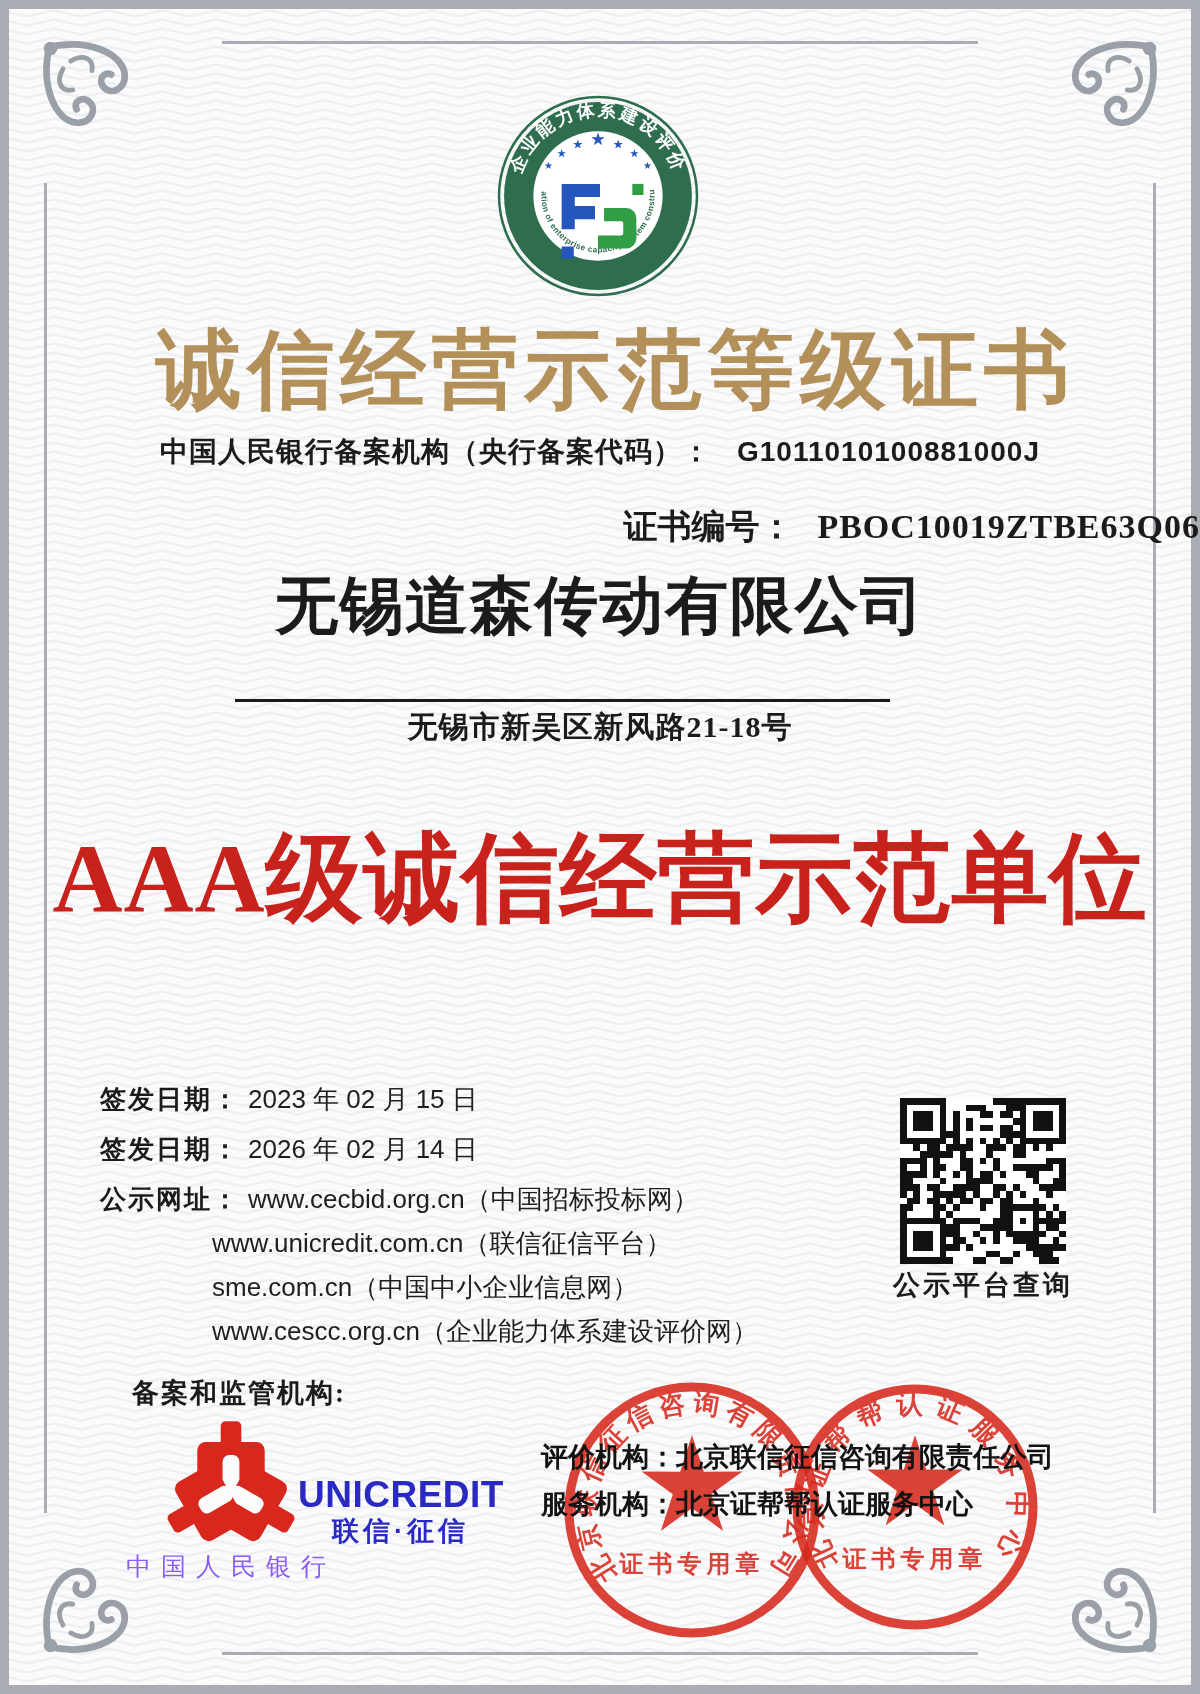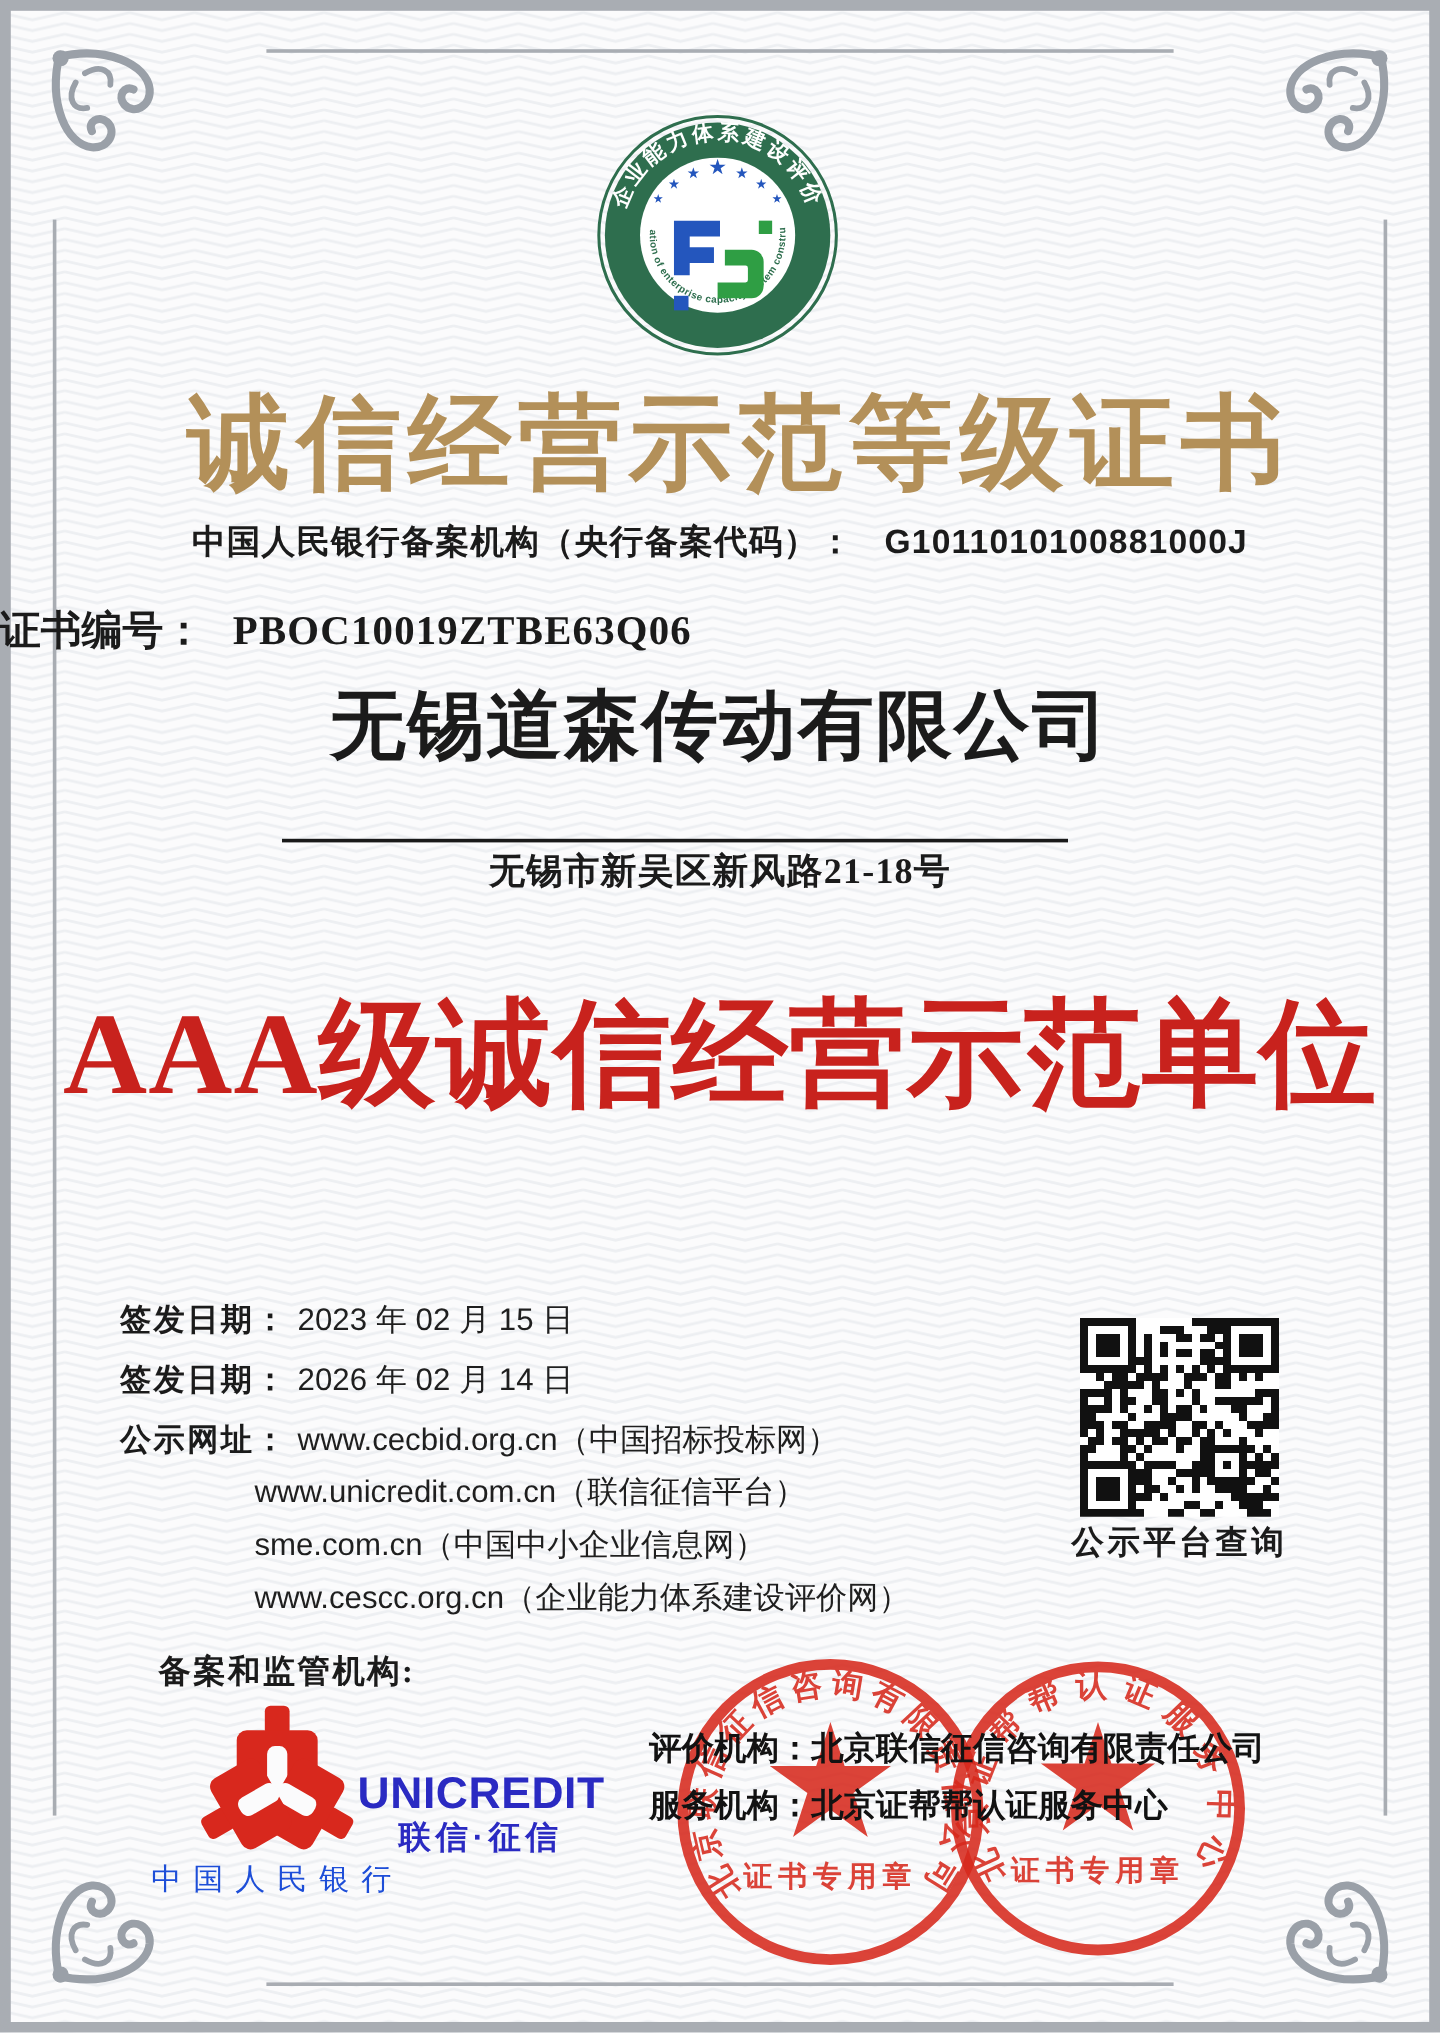--- a/index.html
+++ b/index.html
@@ -16,21 +16,21 @@
   .orn.tl{left:38px;top:36px;}
   .orn.tr{left:1056px;top:36px;transform:scaleX(-1);}
   .orn.bl{left:38px;top:1552px;transform:scaleY(-1);}
   .orn.br{left:1056px;top:1552px;transform:scale(-1,-1);}
   .badge{position:absolute;left:497px;top:95px;width:202px;height:202px;z-index:2;}
   .title{position:absolute;left:0;top:326px;width:100%;text-align:center;z-index:2;
          font-size:86px;font-weight:900;letter-spacing:6px;color:#b39059;line-height:1;white-space:nowrap;padding-left:16px;}
   .regline{position:absolute;left:0;top:438px;width:100%;text-align:center;z-index:2;font-size:28px;line-height:1;}
   .regline .lbl{font-family:"Liberation Serif",serif;font-weight:600;letter-spacing:1px;}
   .regline .code{font-weight:700;margin-left:26px;letter-spacing:1px;}
-  .certline{position:absolute;left:0;top:510px;width:100%;text-align:left;z-index:2;line-height:1;
+  .certline{position:absolute;left:0;top:510px;width:100%;text-align:right;z-index:2;line-height:1;
             font-family:"Liberation Serif",serif;font-weight:700;font-size:34px;}
   .certline .num{margin-left:24px;letter-spacing:1px;}
   .company{position:absolute;left:0;top:574px;width:100%;text-align:center;z-index:2;line-height:1;
            font-size:63px;font-weight:900;letter-spacing:2px;}
   .company-line{position:absolute;left:235px;top:699px;width:655px;height:3px;background:#1a1a1a;z-index:2;}
   .address{position:absolute;left:0;top:712px;width:100%;text-align:center;z-index:2;line-height:1;
            font-family:"Liberation Serif",serif;font-weight:700;font-size:30px;letter-spacing:1px;}
   .rating-lead{position:absolute;left:148px;top:768px;z-index:2;line-height:1;
            font-family:"Liberation Serif",serif;font-weight:700;font-size:36px;letter-spacing:3px;}
   .grade{position:absolute;left:0;top:830px;width:100%;text-align:center;z-index:2;line-height:1;white-space:nowrap;
@@ -38,21 +38,21 @@
   .inforow{position:absolute;z-index:2;line-height:1;font-size:26px;white-space:nowrap;}
   .inforow .lbl{font-family:Liberation Mono, monospace;font-weight:700;letter-spacing:2px;margin-right:8px;}
   .inforow .val{color:#1f1f1f;}
   .qr{position:absolute;left:900px;top:1098px;width:166px;height:166px;z-index:2;}
   .qr-caption{position:absolute;left:868px;top:1272px;width:230px;text-align:center;z-index:2;line-height:1;
          font-family:"Liberation Serif",serif;font-weight:600;font-size:27px;letter-spacing:3px;}
   .reg-label{position:absolute;left:132px;top:1380px;z-index:2;line-height:1;
          font-family:"Liberation Serif",serif;font-weight:700;font-size:27px;letter-spacing:2px;}
   .pboc{position:absolute;left:156px;top:1412px;width:150px;height:148px;z-index:2;}
   .pboc-name{position:absolute;left:120px;top:1554px;width:222px;text-align:center;z-index:2;line-height:1;
-         font-family:"Liberation Serif",serif;font-size:25px;letter-spacing:10px;color:#1d4ed8;}
+         font-family:"Liberation Serif",serif;font-size:25px;letter-spacing:10px;color:#8b5cf6;}
   .unicredit{position:absolute;left:298px;top:1464px;width:205px;text-align:center;z-index:2;line-height:1;margin-top:12px;}
   .unicredit .en{font-size:37px;font-weight:800;color:#2a2ac2;letter-spacing:0.5px;}
   .unicredit .cn{font-size:27px;font-weight:700;color:#2a2ac2;letter-spacing:4px;margin-top:5px;}
   .seal{position:absolute;z-index:2;opacity:0.87;}
   .seal-a{left:558px;top:1376px;width:268px;height:268px;}
   .seal-b{left:786px;top:1378px;width:258px;height:258px;}
   .agency{position:absolute;left:541px;z-index:3;line-height:1;font-size:27px;font-weight:600;color:#121212;white-space:nowrap;}
   .agency.l1{top:1444px;} .agency.l2{top:1491px;}
 </style>
 </head>

